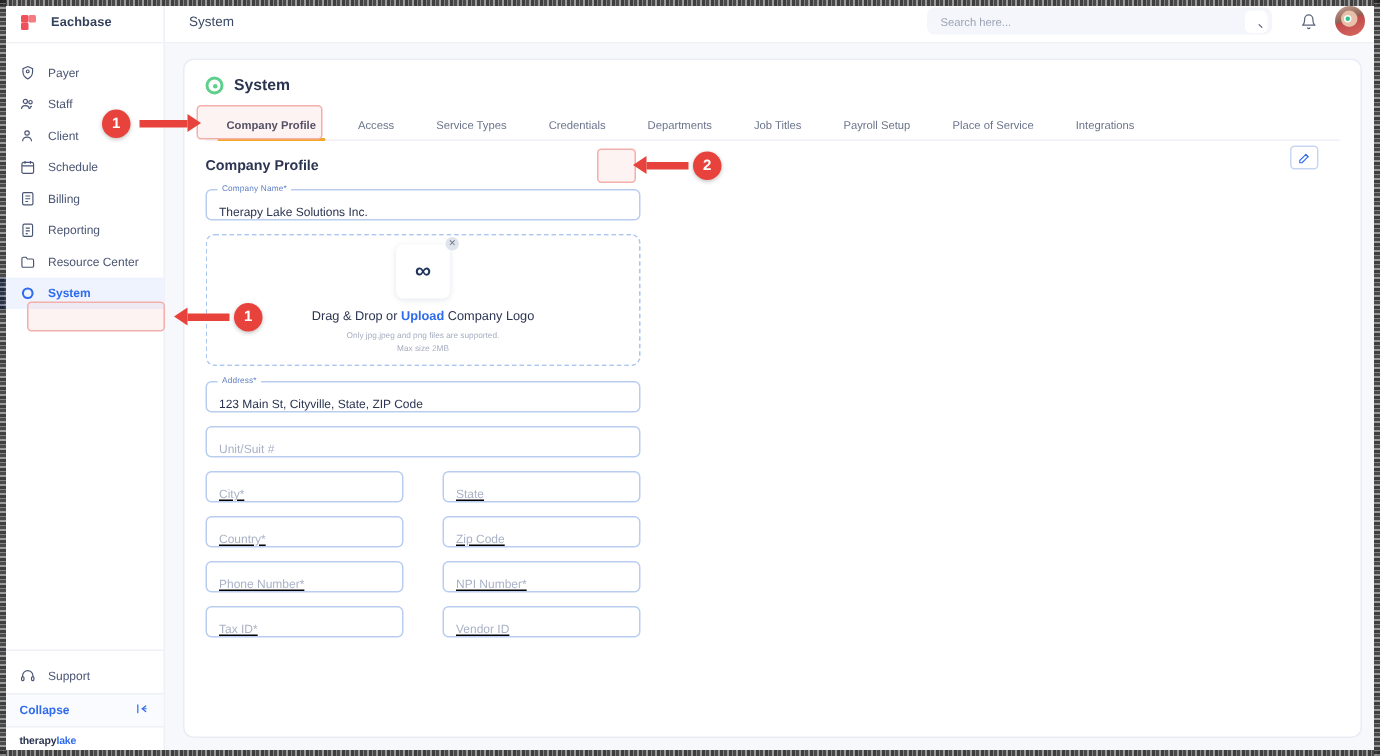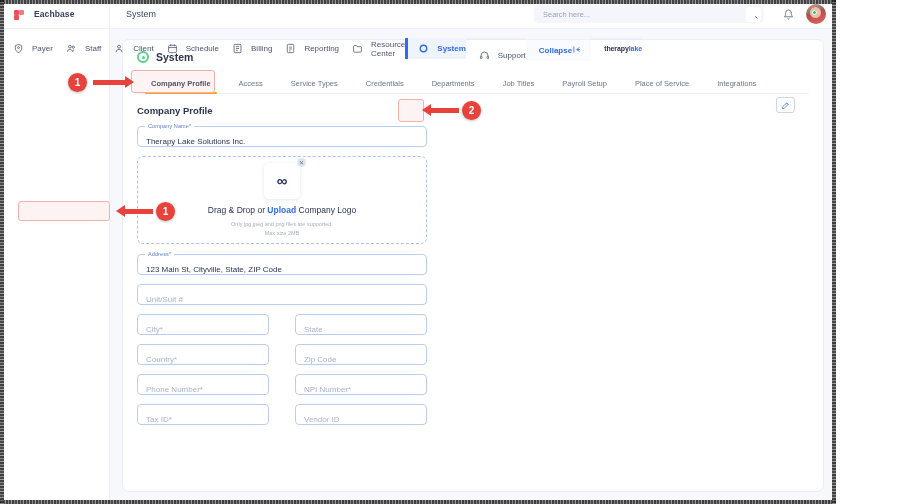--- a/index.html
+++ b/index.html
@@ -4,21 +4,21 @@
 <style>
   * { box-sizing: border-box; margin: 0; padding: 0; }
   html, body {
     width: 920px; height: 504px;
     background: #ffffff;
     font-family: "Liberation Sans", sans-serif;
     overflow: hidden;
   }
   .app {
     position: relative;
-    width: 836px; height: 504px;
+    width: 920px; height: 504px;
     background: #f7f8fc;
     display: flex;
     flex-direction: column;
   }
 
   
   .topbar {
     height: 29px;
     background: #ffffff;
     display: flex;
@@ -123,21 +123,21 @@
 
   
   .body { display: flex; flex: 1; min-height: 0; }
 
   
   .sidebar {
     width: 110px;
     background: #ffffff;
     border-right: 1px solid #eef0f6;
     display: flex;
-    flex-direction: row;
+    flex-direction: column;
     padding-top: 9px;
     flex: 0 0 110px;
     position: relative;
   }
   .nav-item {
     height: 21px;
     display: flex;
     align-items: center;
     gap: 8px;
     padding-left: 13px;
@@ -285,21 +285,21 @@
   .field .ph { font-size: 8px; color: #a9b2c6; }
   .float-label {
     position: absolute;
     top: -4px; left: 7px;
     background: #ffffff;
     padding: 0 3px;
     font-size: 5.5px;
     color: #5d7fc6;
     letter-spacing: .1px;
   }
-  .row2 { display: flex; gap: 26px; }
+  .row2 { display: flex; gap: 26px; text-decoration: underline; }
   .row2 .field { flex: 1; }
 
   
   .dropzone {
     border: 1.4px dashed #a9c5f0;
     border-radius: 6px;
     height: 88px;
     margin-bottom: 10px;
     display: flex;
     flex-direction: column;

